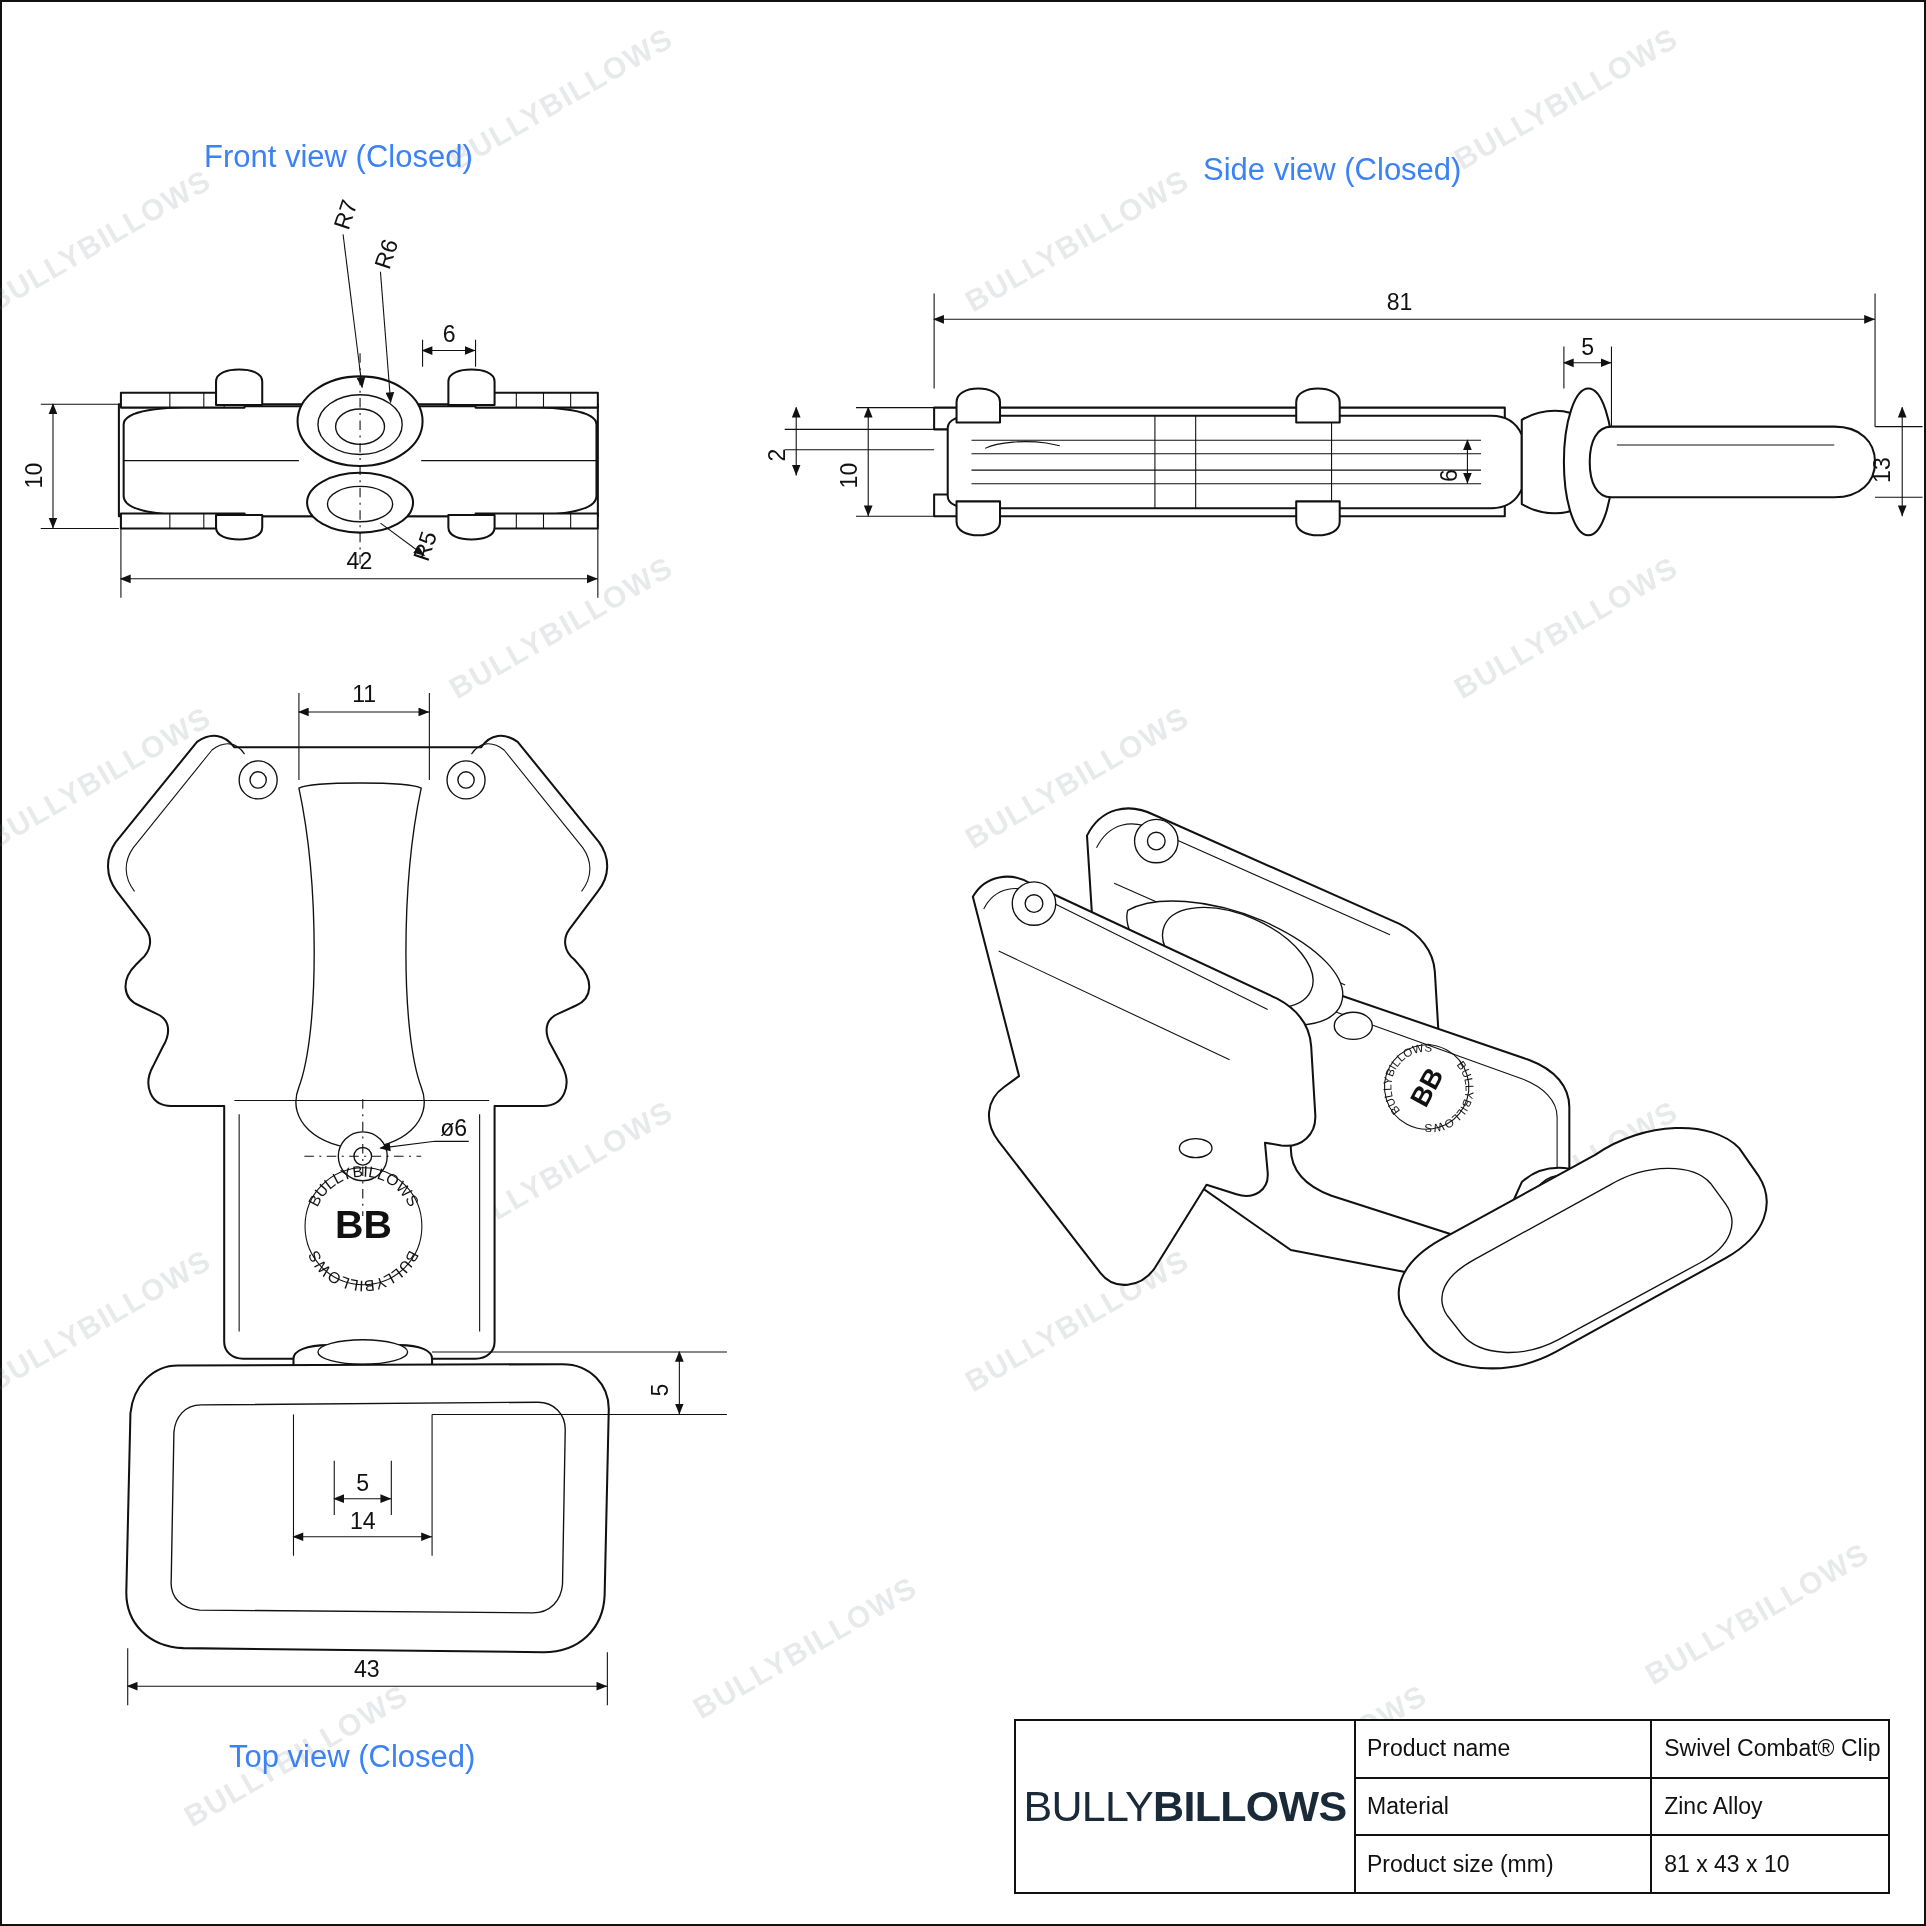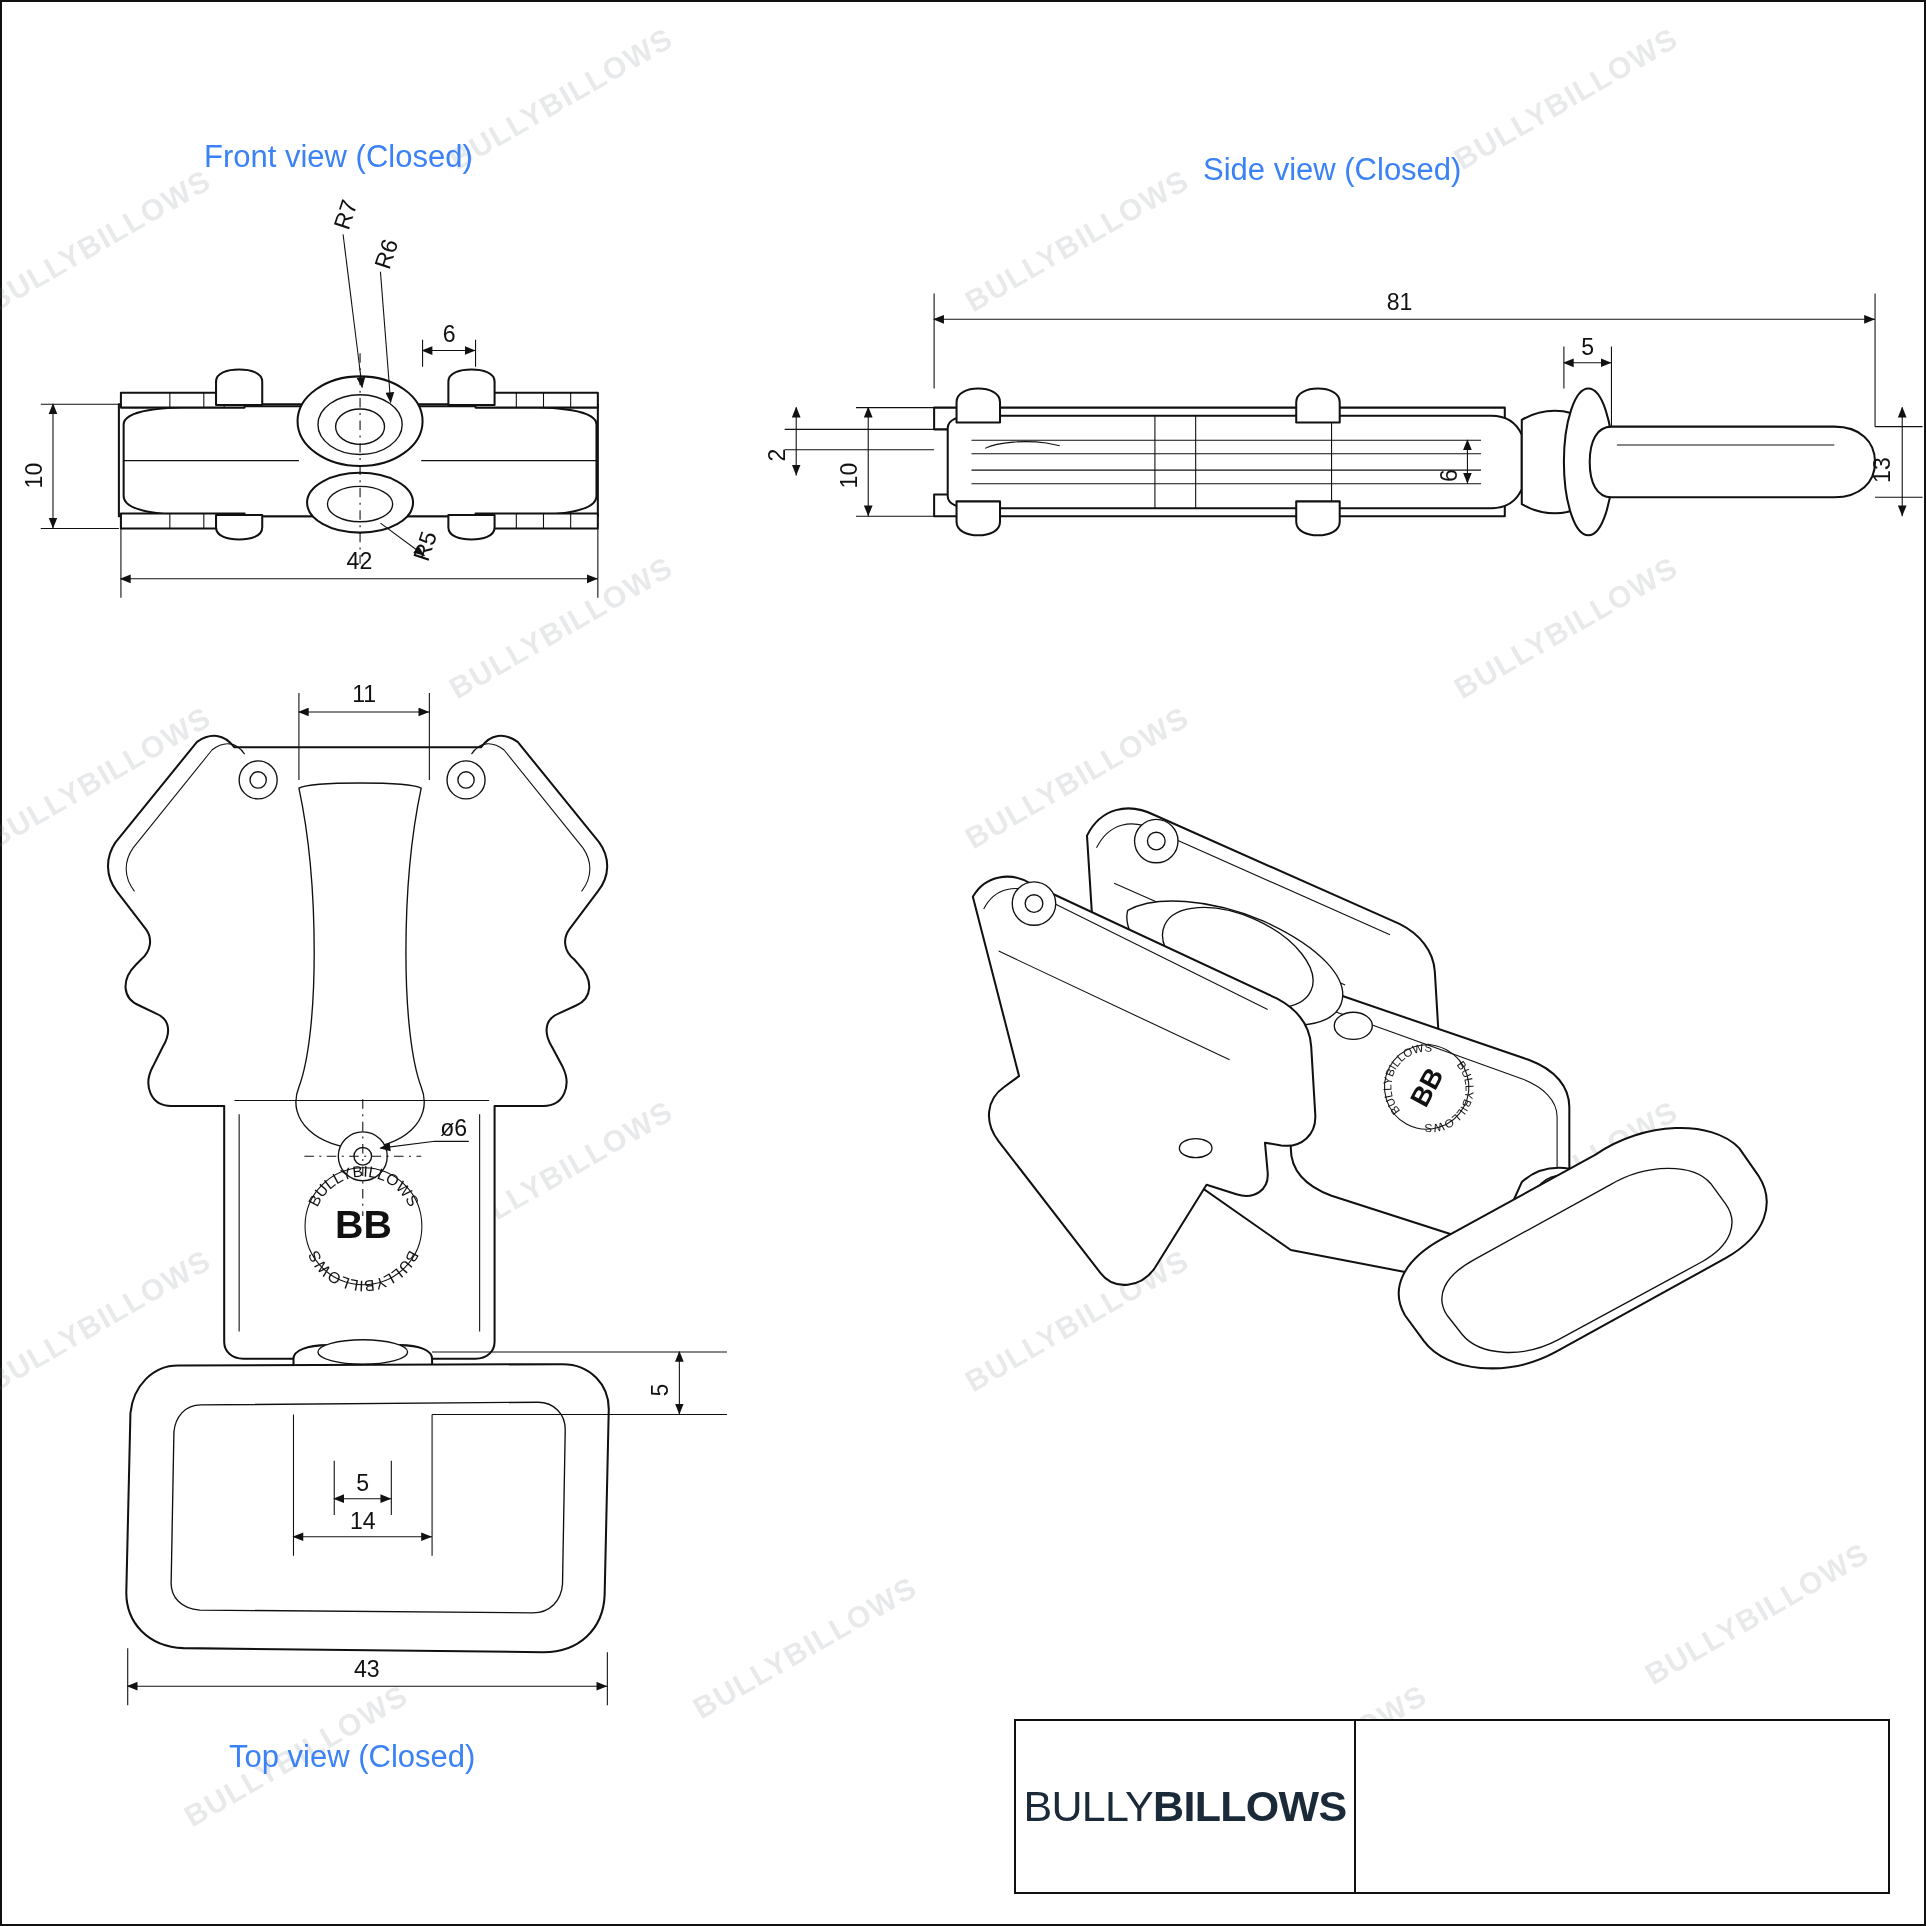--- a/index.html
+++ b/index.html
@@ -418,14 +418,28 @@
     </g>
   </g>
 </svg>
 
 <div class="spec">
   <div class="spec-logo">
     <div class="logo-text">
       <span class="b1">BULLY</span><span class="b2">BILLOWS</span>
     </div>
   </div>
+  <div class="spec-rows">
+    <div class="spec-row">
+      <div class="spec-key">Product name</div>
+      <div class="spec-val">Swivel Combat® Clip</div>
+    </div>
+    <div class="spec-row">
+      <div class="spec-key">Material</div>
+      <div class="spec-val">Zinc Alloy</div>
+    </div>
+    <div class="spec-row">
+      <div class="spec-key">Product size (mm)</div>
+      <div class="spec-val">81 x 43 x 10</div>
+    </div>
+  </div>
 </div>
 
 
 </body></html>

